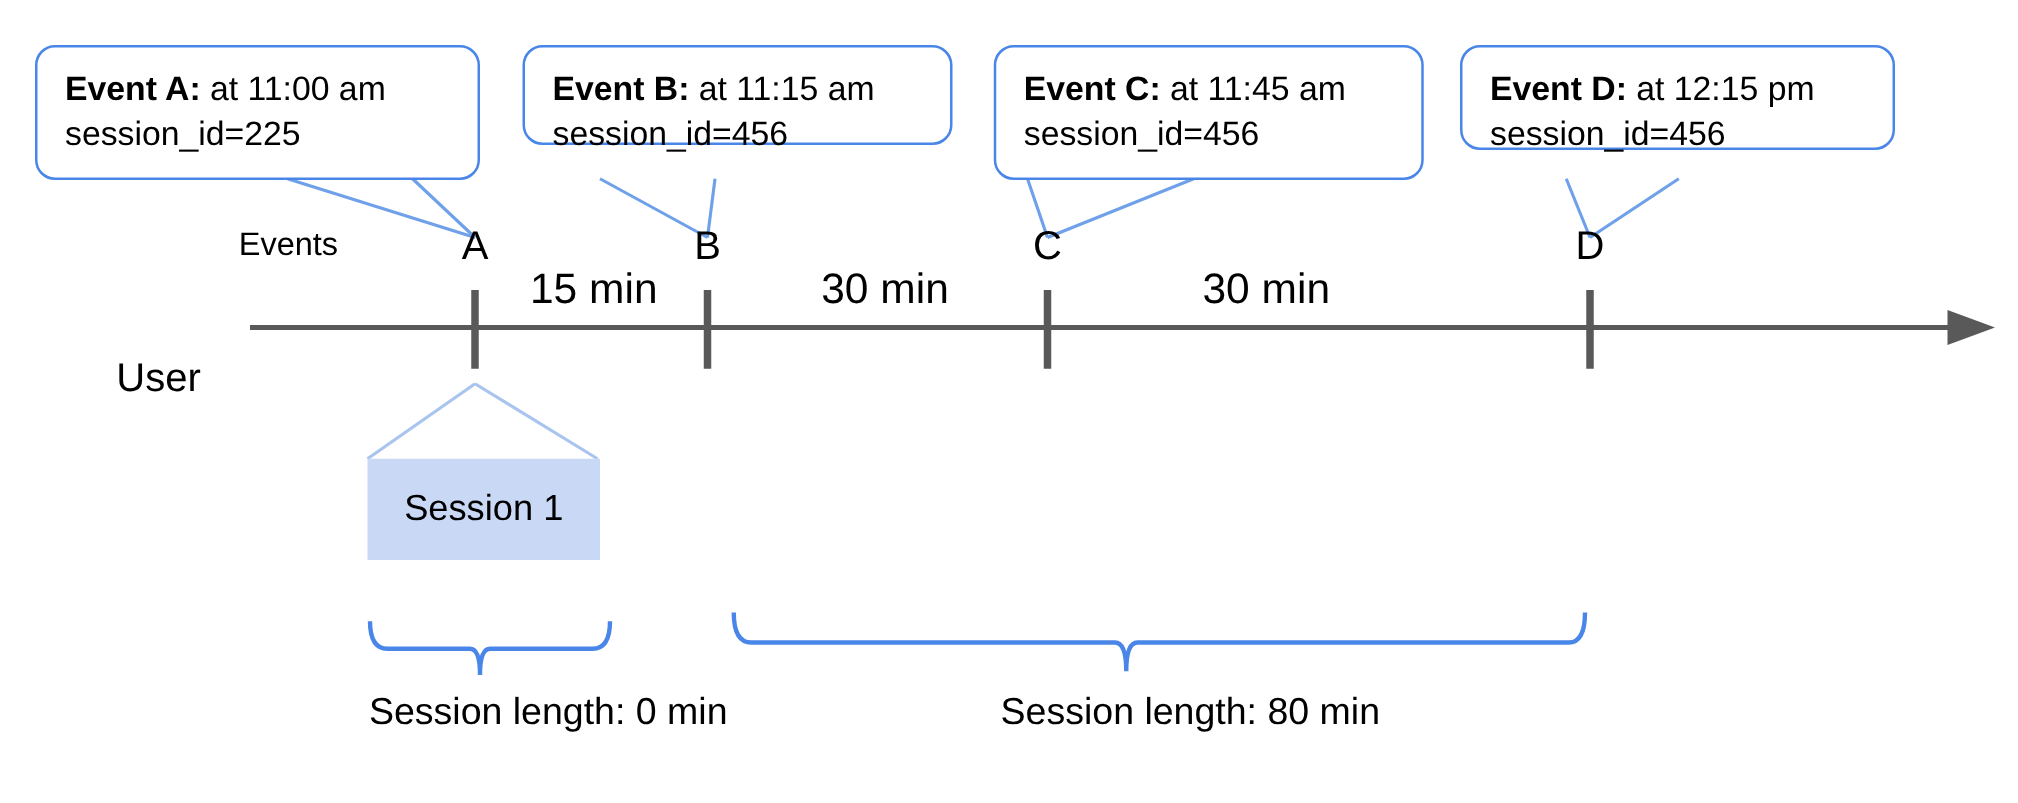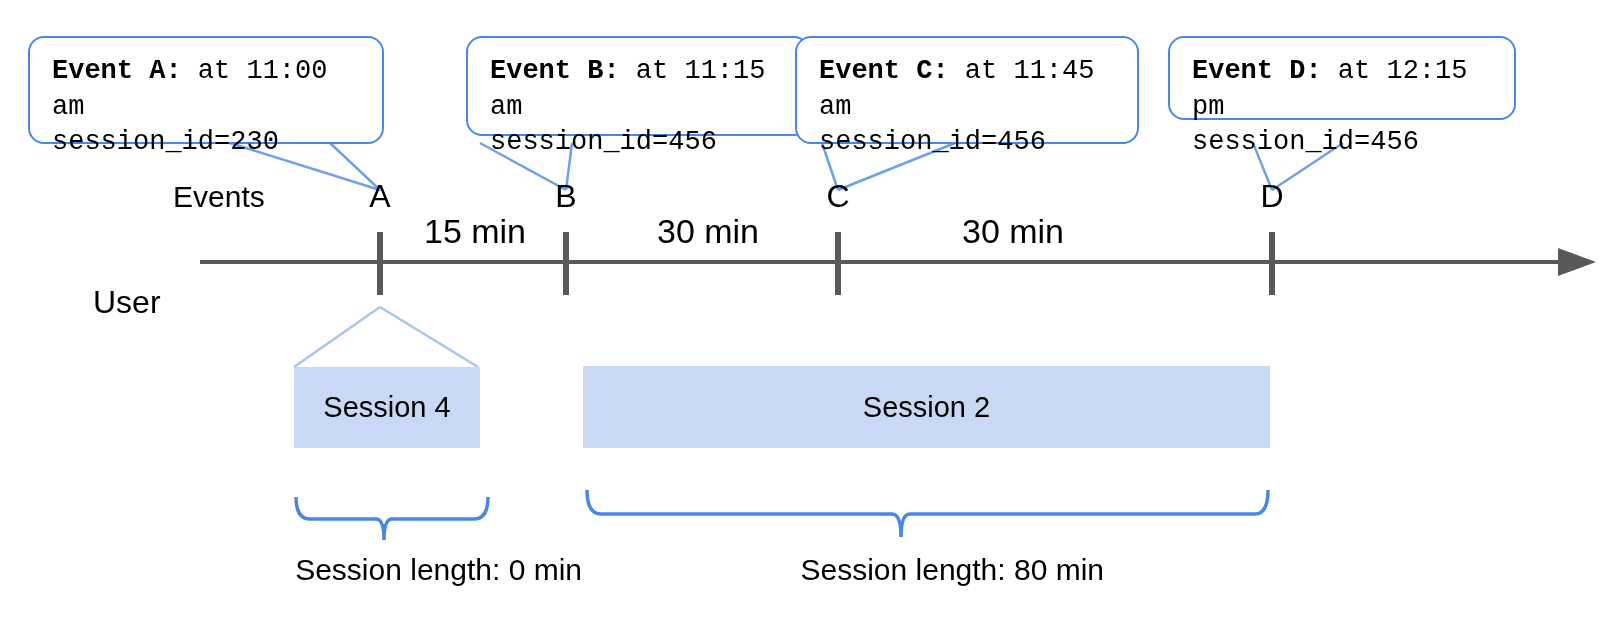--- a/index.html
+++ b/index.html
@@ -12,31 +12,30 @@
     position:absolute;
     box-sizing:border-box;
     border:2.5px solid #4a86e8;
     border-radius:16px;
     background:#ffffff;
     padding:16px 18px 14px 22px;
     font-size:27px;
     line-height:1.32;
     color:#000000;
     z-index:4;
-    font-family:Liberation Mono, monospace;
   }
 
   .ax-label {
     position:absolute;
     color:#000000;
     white-space:nowrap;
     z-index:3;
   }
   .lbl-user   { font-size:32px;margin-top:44px; }
-  .lbl-events { font-size:30px; }
+  .lbl-events { font-size:26px;margin-left:18px; }
   .tickletter { font-size:32px; text-align:center; }
   .interval   { font-size:34px; text-align:center; }
 
   .session-box {
     position:absolute;
     background:#c9d8f5;
     display:flex;
     align-items:center;
     justify-content:center;
     font-size:29px;
@@ -96,24 +95,24 @@
       <path d="M 296 497 Q 296 519 310 519 L 376 519 Q 384 519 384 540 Q 384 519 392 519 L 474 519 Q 488 519 488 497"></path>
     </g>
 
     <g fill="none" stroke="#4a86e8" stroke-width="3.5">
       <path d="M 587 490 Q 587 514 601 514 L 892 514 Q 901 514 901 537 Q 901 514 910 514 L 1255 514 Q 1268 514 1268 490"></path>
     </g>
   </svg>
 
   <div class="callout" style="left:28px; top:36px; width:356px; height:108px;">
     <span style="font-weight:bold;">Event A:</span><span> at 11:00 am</span><br>
-    <span>session_id=230</span>
+    <span>session_id=225</span>
   </div>
 
-  <div class="callout" style="left:418px; top:36px; width:344px; height:100px;margin-left:48px;">
+  <div class="callout" style="left:418px; top:36px; width:344px; height:80px;">
     <span style="font-weight:bold;">Event B:</span><span> at 11:15 am</span><br>
     <span>session_id=456</span>
   </div>
 
   <div class="callout" style="left:795px; top:36px; width:344px; height:108px;">
     <span style="font-weight:bold;">Event C:</span><span> at 11:45 am</span><br>
     <span>session_id=456</span>
   </div>
 
   <div class="callout" style="left:1168px; top:36px; width:348px; height:84px;">
@@ -127,23 +126,20 @@
   <div class="ax-label tickletter" style="left:360px; top:178px; width:40px;">A</div>
   <div class="ax-label tickletter" style="left:546px; top:178px; width:40px;">B</div>
   <div class="ax-label tickletter" style="left:818px; top:178px; width:40px;">C</div>
   <div class="ax-label tickletter" style="left:1252px; top:178px; width:40px;">D</div>
 
   <div class="ax-label interval" style="left:405px; top:212px; width:140px;">15 min</div>
   <div class="ax-label interval" style="left:638px; top:212px; width:140px;">30 min</div>
   <div class="ax-label interval" style="left:943px; top:212px; width:140px;">30 min</div>
 
   <div class="session-box" style="left:294px; top:367px; width:186px; height:81px;">
-    <span>Session 4</span>
+    <span>Session 1</span>
   </div>
 
-  <div class="session-box" style="left:583px; top:366px; width:687px; height:82px;">
-    <span>Session 2</span>
-  </div>
 
   <div class="brace-label" style="left:192px; top:553px; width:390px;">Session length: 0 min</div>
   <div class="brace-label" style="left:700px; top:553px; width:404px;">Session length: 80 min</div>
 
 </div>
 
 </body></html>

